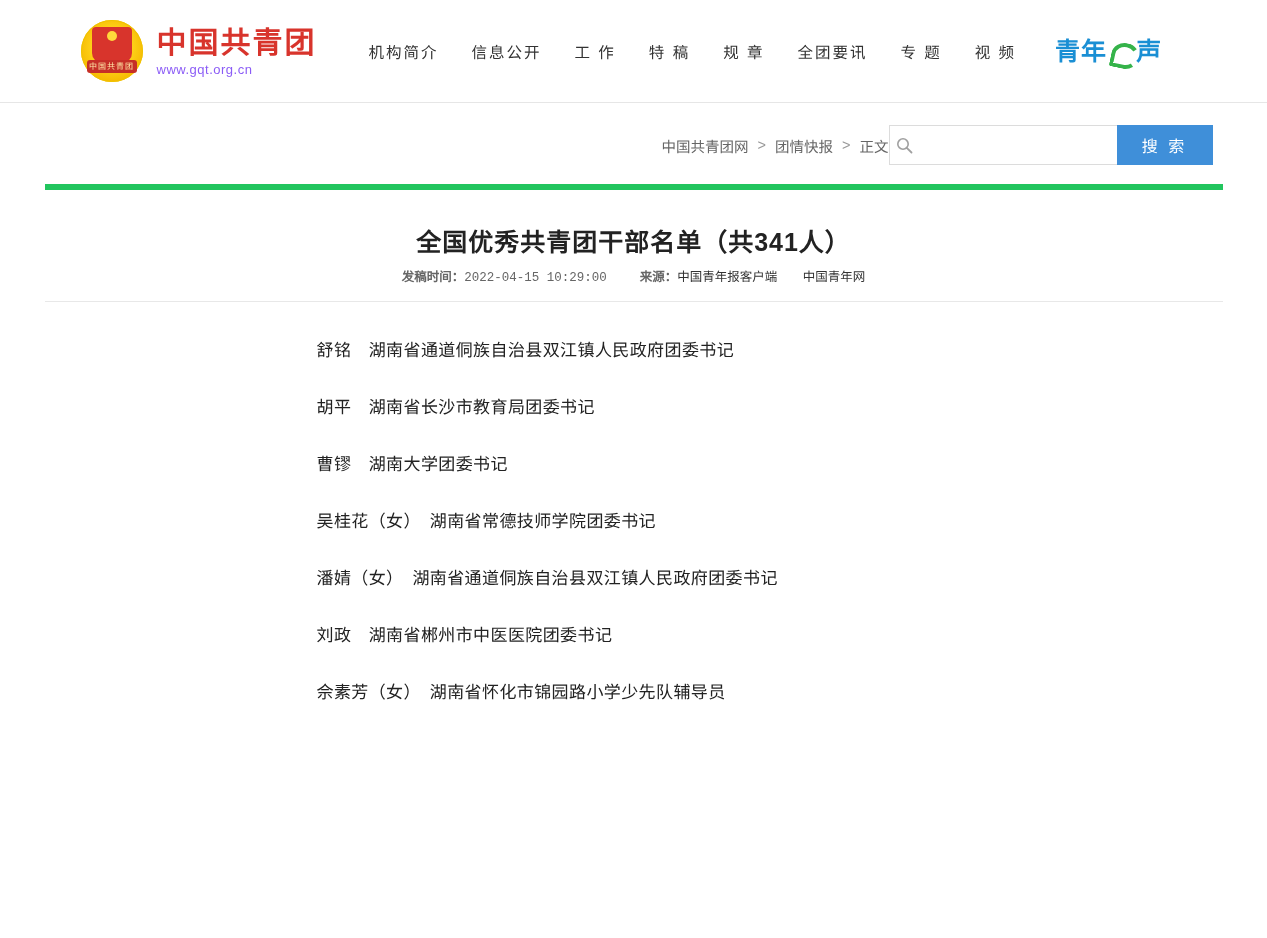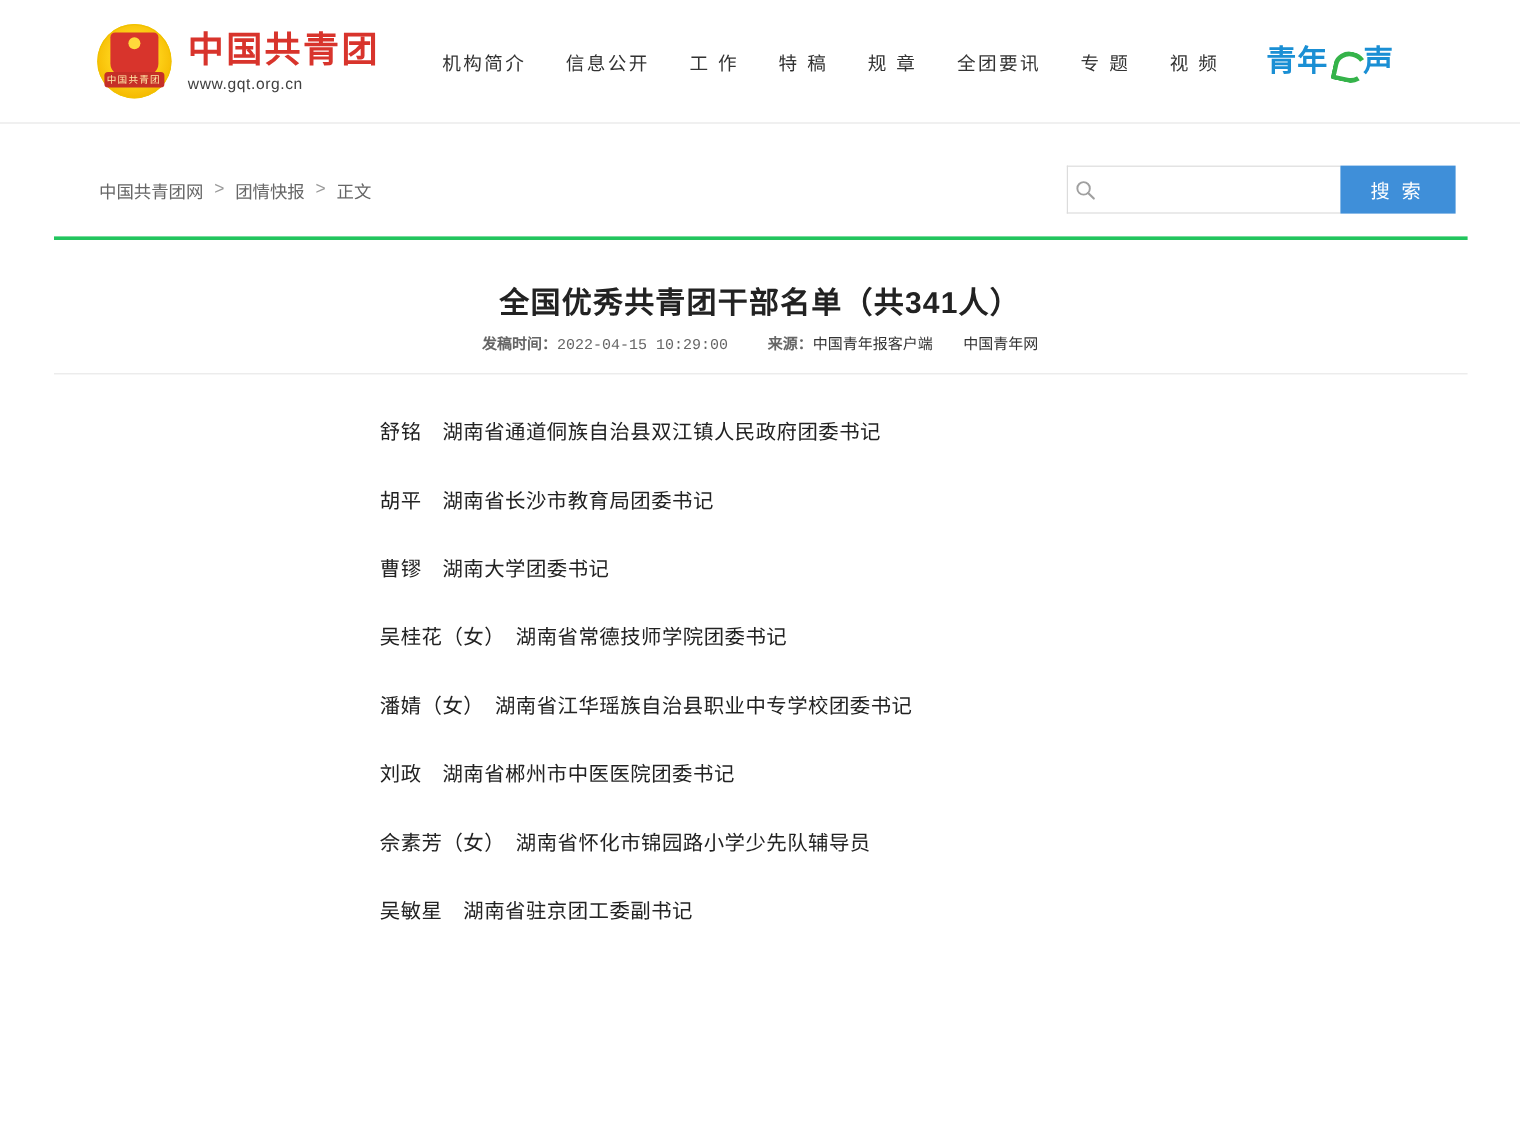--- a/index.html
+++ b/index.html
@@ -89,21 +89,21 @@
     margin-left: 14px;
   }
   .brand-title {
     color: #d8342c;
     font-size: 30px;
     font-weight: bold;
     letter-spacing: 2px;
     line-height: 34px;
   }
   .brand-url {
-    color: #404040;
+    color: #8b5cf6;
     font-size: 13px;
     letter-spacing: 0.5px;
     margin-top: 2px;
   }
   .nav {
     display: flex;
     align-items: center;
     margin-left: 52px;
   }
   .nav-item {
@@ -149,26 +149,26 @@
     font-weight: bold;
     color: #1a8fd4;
     line-height: 28px;
     margin-left: 1px;
   }
 
   
   .subbar {
     position: relative;
     width: 1178px;
-    margin: 16px auto;
+    margin: 3px auto;
     height: 78px;
     display: flex;
     align-items: center;
-    justify-content: space-between;
-    border-bottom: 3px solid #22c55e;
+    justify-content: flex-end;
+    border-bottom: 6px solid #22c55e;
   }
   .breadcrumb {
     font-size: 14.5px;
     color: #666666;
     margin-left: 38px;
     display: flex;
     align-items: center;
   }
   .breadcrumb a {
     color: #666666;
@@ -215,21 +215,21 @@
   }
   .search-btn {
     width: 96px;
     height: 40px;
     background: #3f8fd9;
     color: #ffffff;
     border: none;
     font-size: 16px;
     letter-spacing: 3px;
     cursor: pointer;
-    font-family: Liberation Serif, serif;
+    font-family: Liberation Sans, sans-serif;
   }
 
   
   .article {
     width: 1178px;
     margin: 0 auto;
   }
   .article-title {
     text-align: center;
     font-size: 25px;
@@ -341,20 +341,19 @@
       <span class="meta-gap"></span>
       <span class="meta-label">来源：</span><span class="meta-src">中国青年报客户端</span>
       <span class="meta-src2">中国青年网</span>
     </div>
 
     <div class="article-body">
       <div class="entry">舒铭　湖南省通道侗族自治县双江镇人民政府团委书记</div>
       <div class="entry">胡平　湖南省长沙市教育局团委书记</div>
       <div class="entry">曹镠　湖南大学团委书记</div>
       <div class="entry">吴桂花（女）　湖南省常德技师学院团委书记</div>
-      <div class="entry">潘婧（女）　湖南省江华瑶族自治县职业中专学校团委书记</div>
+      <div class="entry">潘婧（女）　湖南省通道侗族自治县双江镇人民政府团委书记</div>
       <div class="entry">刘政　湖南省郴州市中医医院团委书记</div>
       <div class="entry">佘素芳（女）　湖南省怀化市锦园路小学少先队辅导员</div>
-      <div class="entry">吴敏星　湖南省驻京团工委副书记</div>
     </div>
   </div>
 
 </div>
 
 </body></html>

